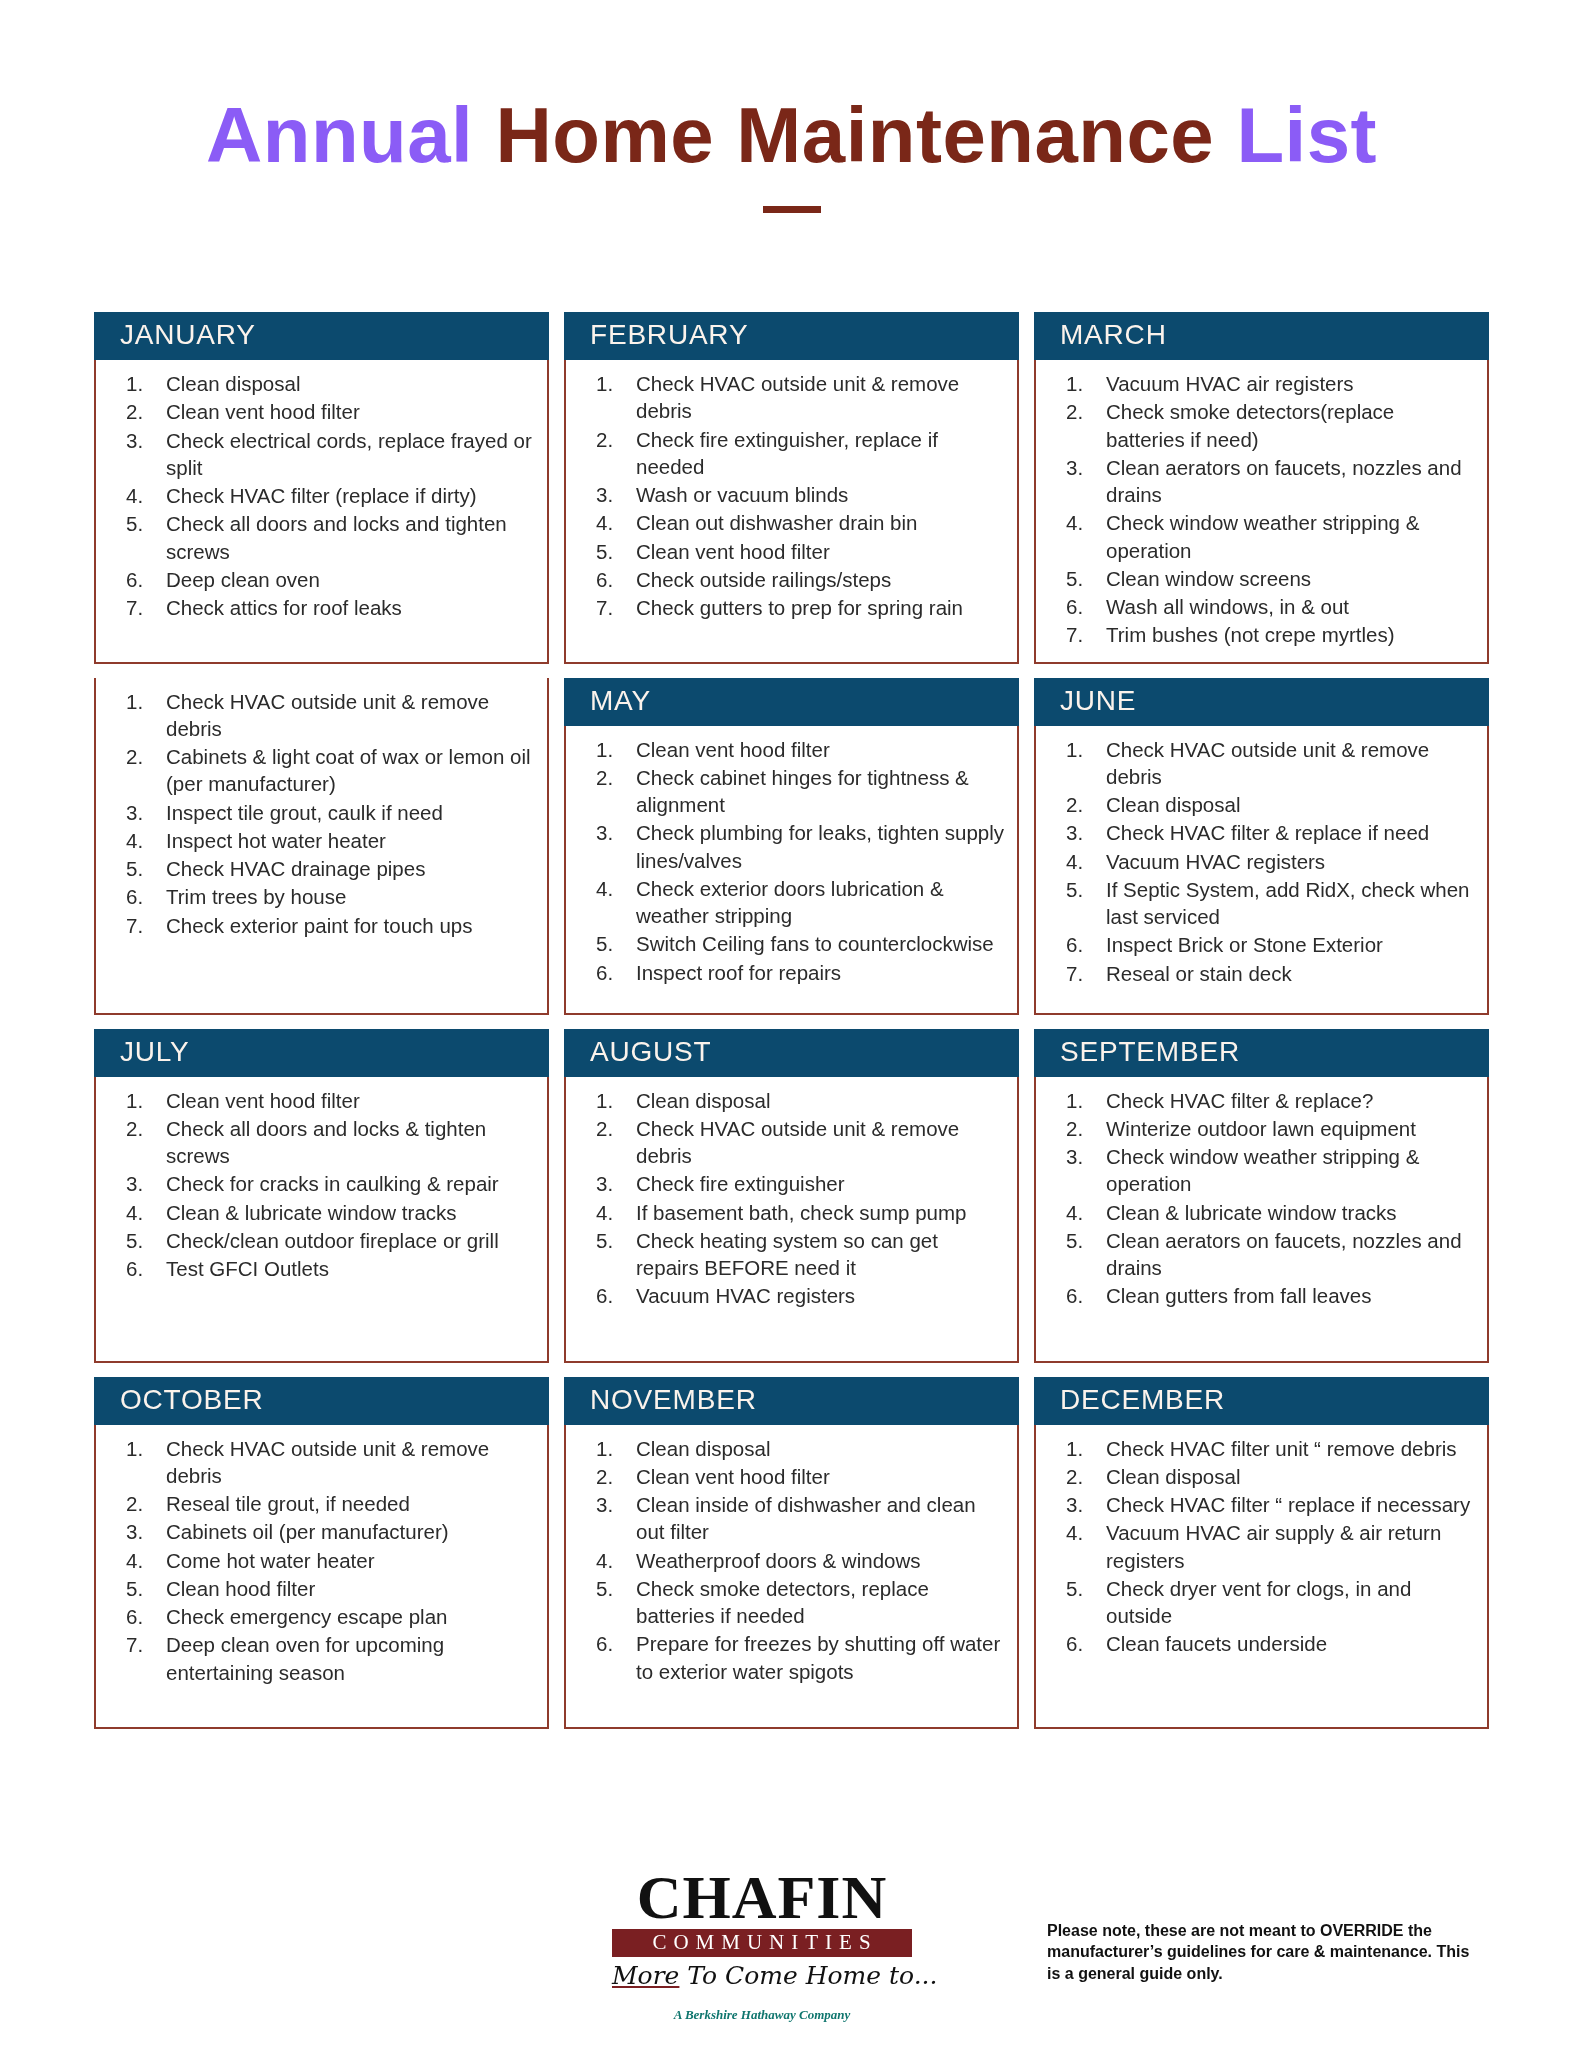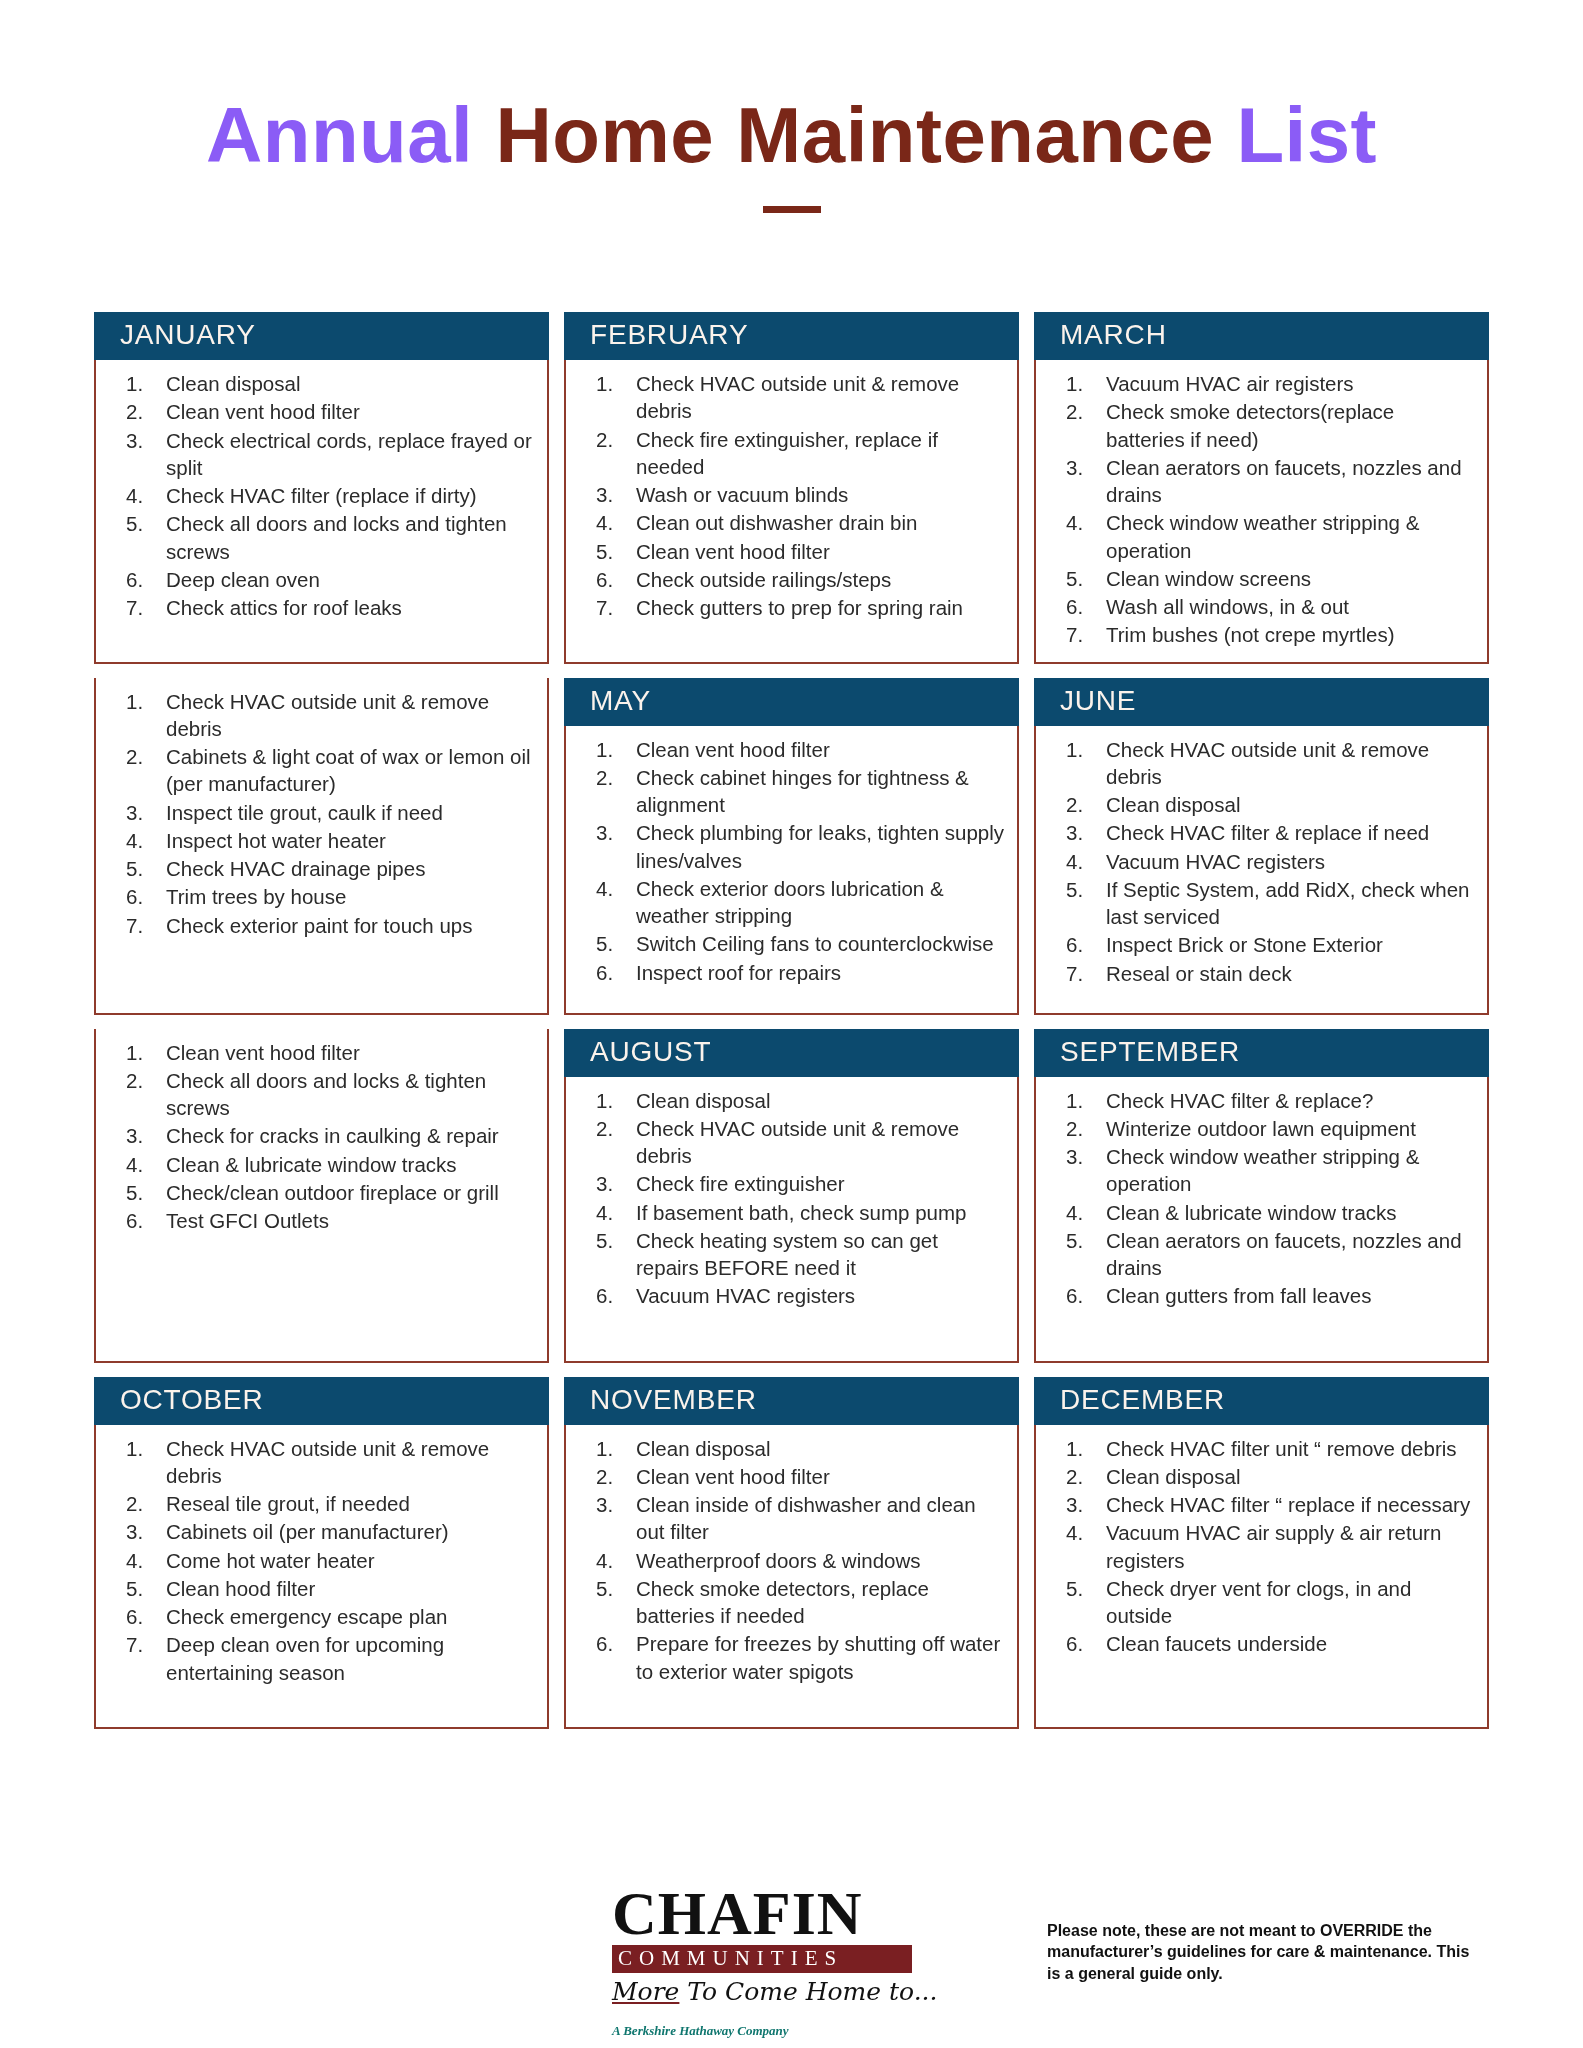--- a/index.html
+++ b/index.html
@@ -110,23 +110,23 @@
     position: absolute;
     left: 0;
     top: 1868px;
     width: 1583px;
     height: 170px;
   }
 
   .logo {
     position: absolute;
     left: 612px;
-    top: 16px;
+    top: 0px;
     width: 300px;
-    text-align: left;
+    text-align: center;
   }
   .logo-chafin {
     font-family: "Liberation Serif", serif;
     font-weight: bold;
     font-size: 62px;
     line-height: 0.95;
     letter-spacing: 1px;
     color: #111111;
   }
   .logo-bar {
@@ -383,20 +383,21 @@
             <span class="txt">Inspect Brick or Stone Exterior</span>
           </li>
           <li>
             <span class="num">7.</span>
             <span class="txt">Reseal or stain deck</span>
           </li>
         </ol>
       </div>
     </div>
     <div class="panel row-h3">
+      <div class="panel-head">JULY</div>
       <div class="panel-body">
         <ol class="tasks">
           <li>
             <span class="num">1.</span>
             <span class="txt">Clean vent hood filter</span>
           </li>
           <li>
             <span class="num">2.</span>
             <span class="txt">Check all doors and locks &amp; tighten screws</span>
           </li>

